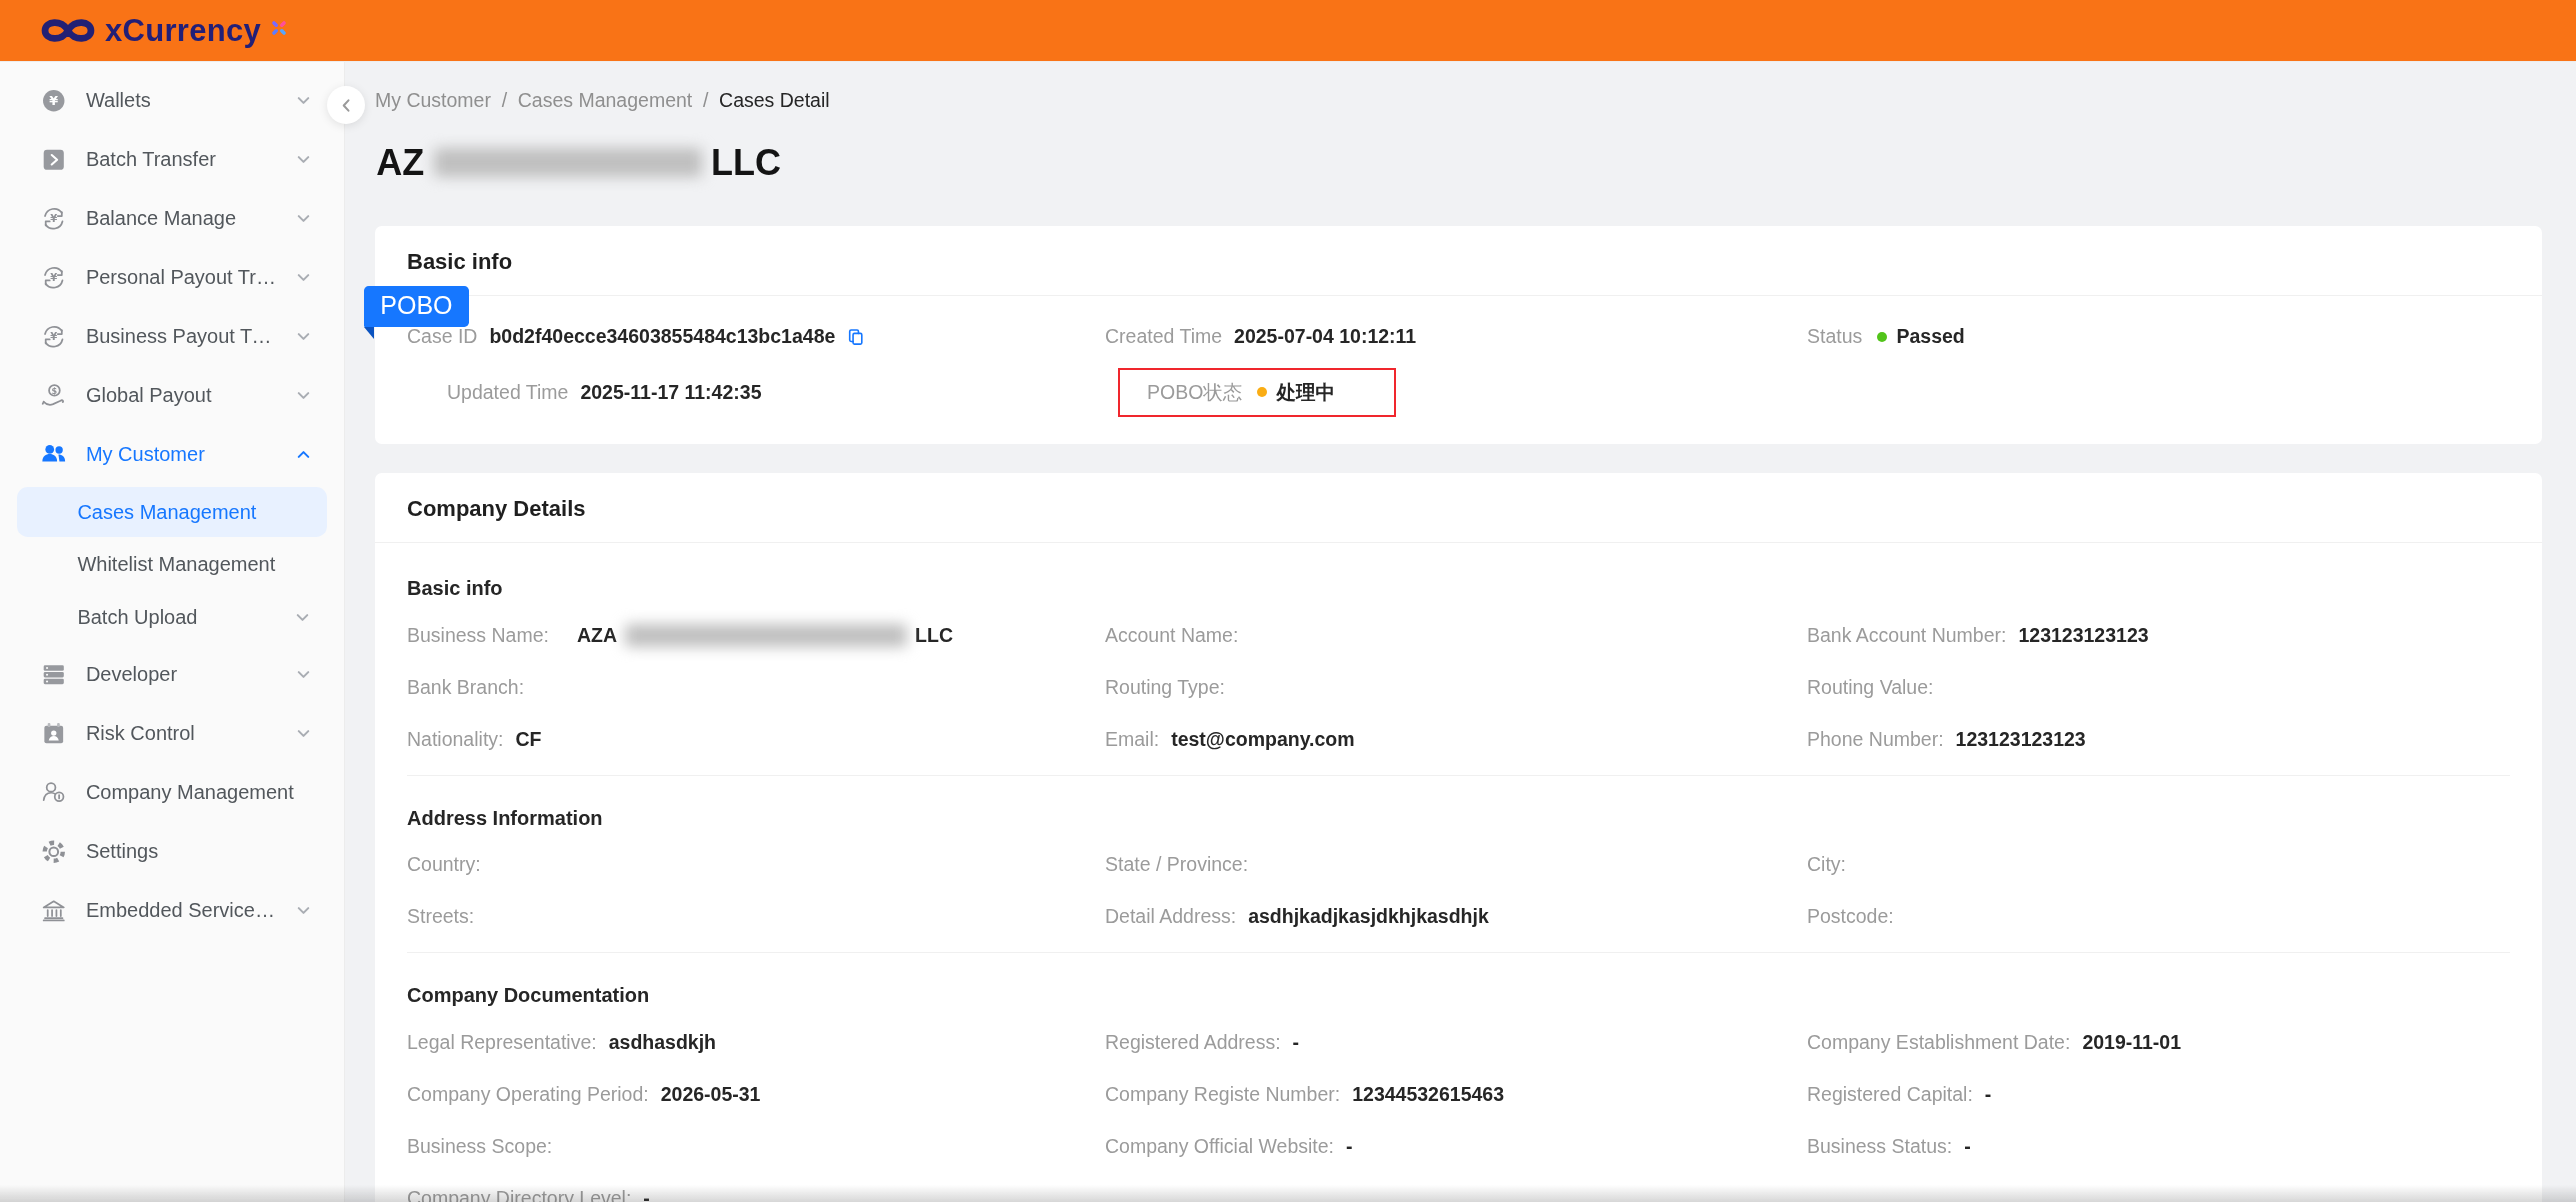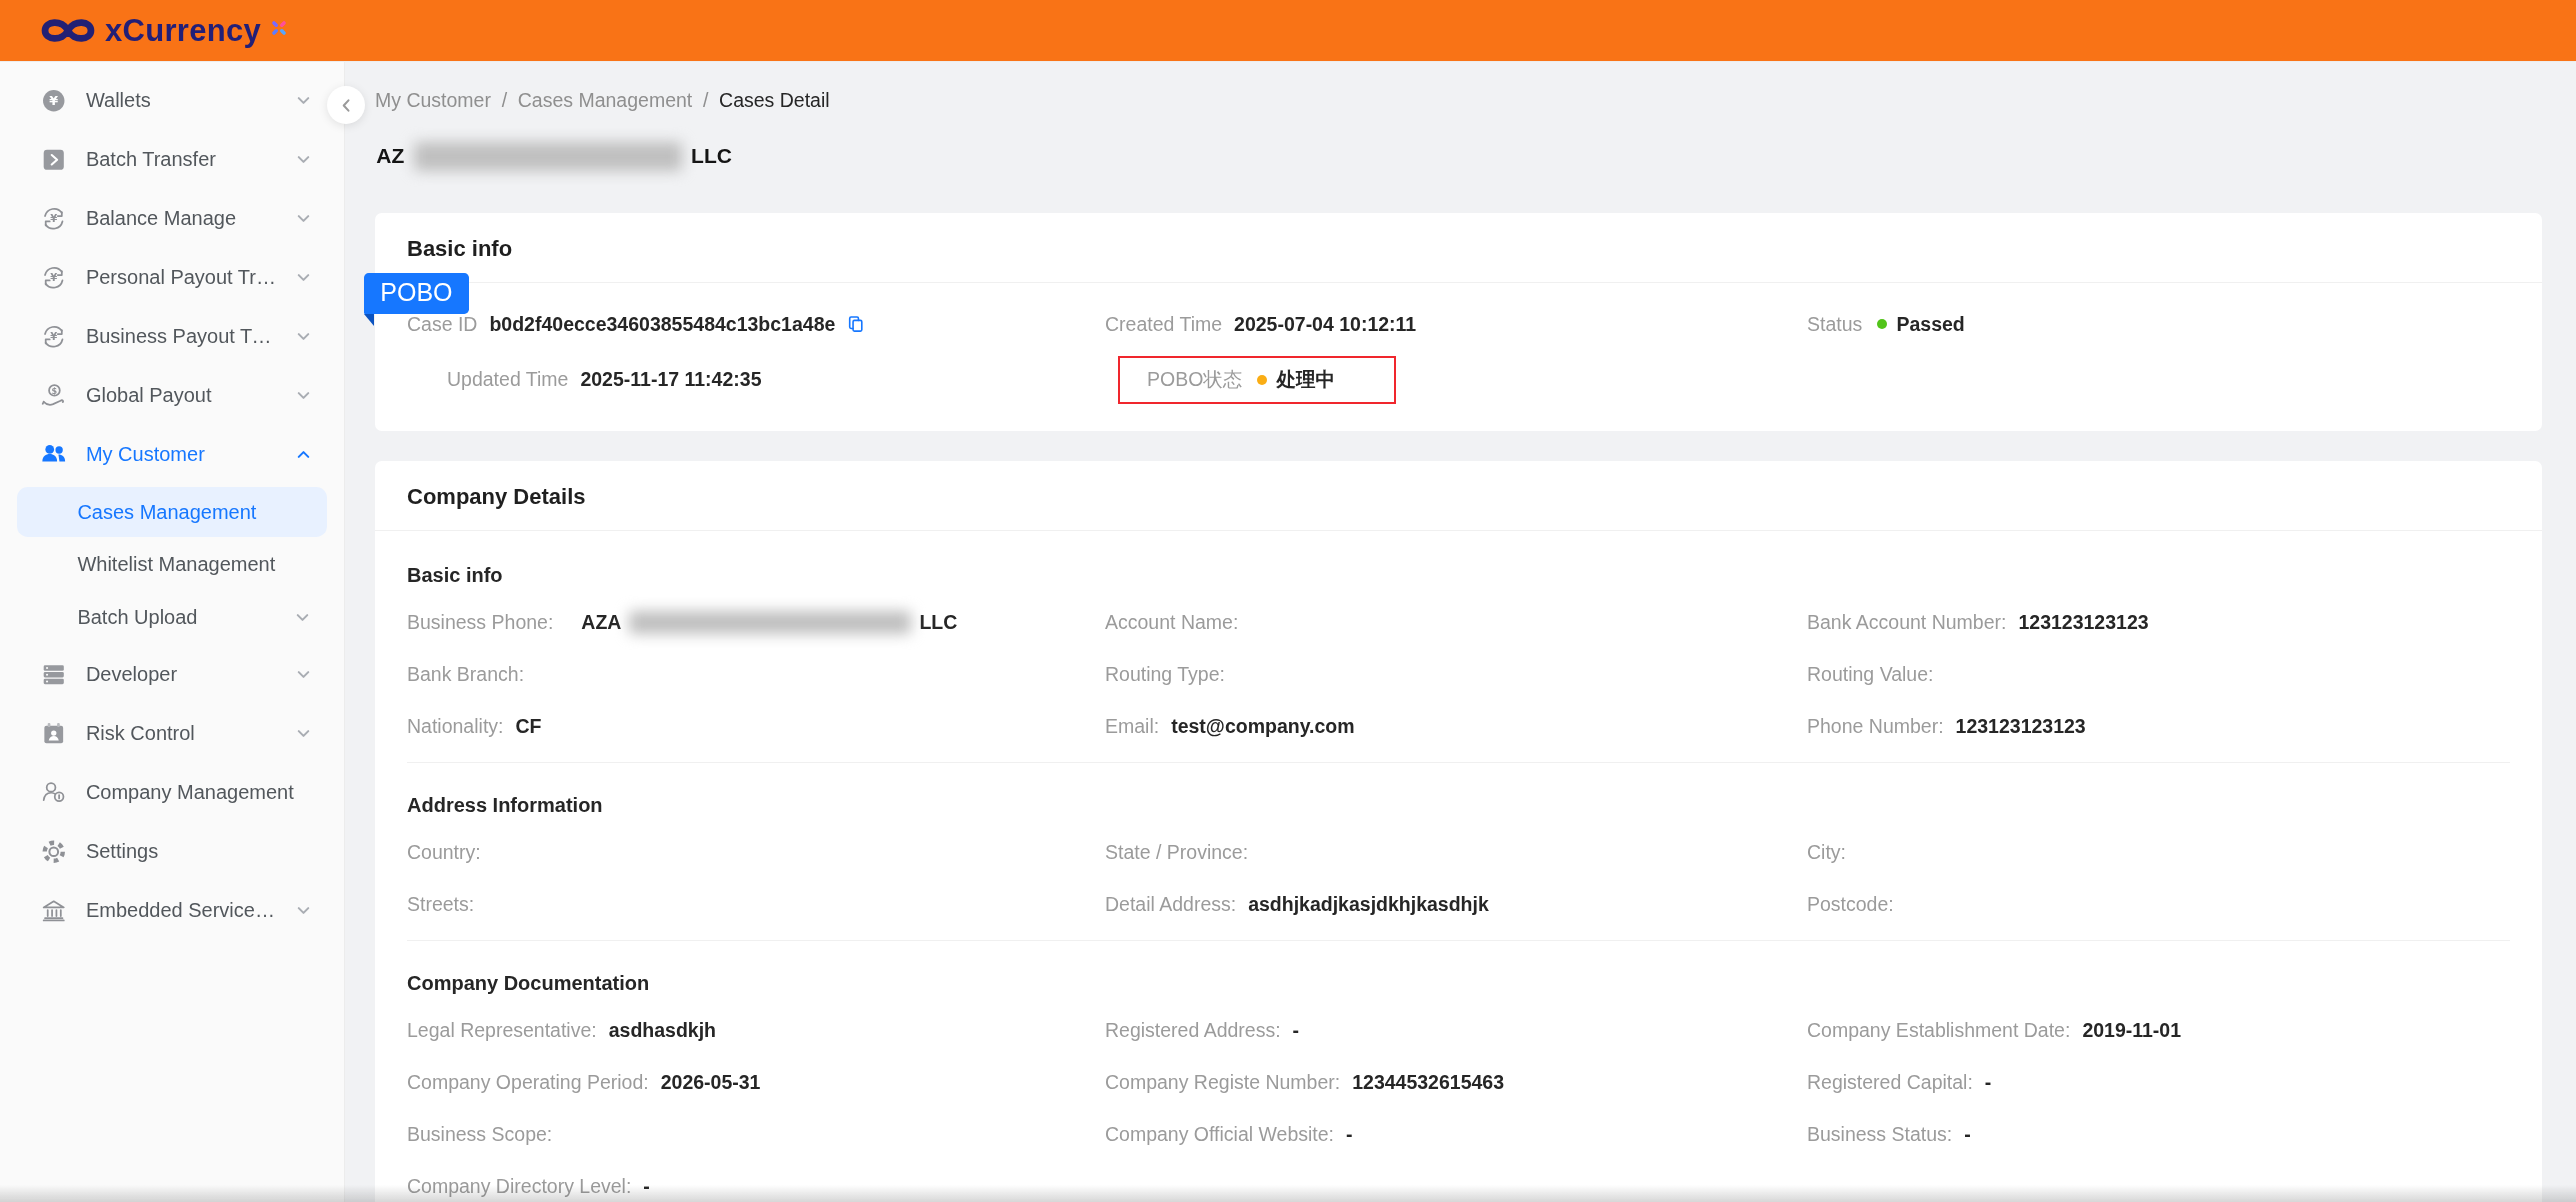--- a/index.html
+++ b/index.html
@@ -65,21 +65,21 @@
   
   .main{ flex:1; padding:27px 34px 0 30px; position:relative; overflow:hidden; }
   .collapse-btn{
     position:absolute; left:327px; top:24px; width:38px; height:38px; border-radius:50%;
     background:#fff; box-shadow:0 2px 9.4px rgba(0,0,0,.10); z-index:25;
     display:flex; align-items:center; justify-content:center; color:#9a9a9a; cursor:pointer;
   }
   .breadcrumb{ font-size:19.5px; color:#8f8f8f; display:flex; gap:10.7px; align-items:center; }
   .breadcrumb .crumb{ cursor:pointer; }
   .breadcrumb .crumb.current{ color:#262626; cursor:default; }
-  .page-title{ margin:29.5px 0 0 1.3px; font-size:21px; font-weight:700; color:#141414; display:flex; align-items:center; }
+  .page-title{ margin:29.5px 0 0 1.3px; font-size:36px; font-weight:700; color:#141414; display:flex; align-items:center; }
   .blur-chip{ display:inline-block; background:#bfbfbf; filter:blur(6.7px); border-radius:4px; vertical-align:middle; }
   .title-blur{ width:268px; height:29.5px; margin:0 9.4px; }
   .value-blur{ width:282px; height:23px; margin:0 8px; }
 
   
   .card{ background:#fff; border-radius:6.7px; margin-top:42px; position:relative; }
   .card-head{ padding:23px 32px 20px; font-size:22px; font-weight:600; color:#1f1f1f; border-bottom:0.7px solid #f0f0f0; }
   .pobo-tag{
     position:absolute; left:-10.7px; top:60px; z-index:5;
     background:#1677ff; color:#fff; font-size:25px; line-height:1;
@@ -425,21 +425,21 @@
       </div>
     </section>
 
     <section class="card" style="margin-top:29.5px; border-radius:6.7px 6.7px 0 0; min-height:738px;">
       <div class="card-head">Company Details</div>
       <div class="company-body" id="company-sections">
           <div class="section divided">
             <div class="section-title">Basic info</div>
             <div class="company-row">
               <div class="cell">
-                <span class="f-label">Business Phone:</span>
+                <span class="f-label">Business Name:</span>
                 <span class="f-value" style="display: inline-flex; align-items: center; margin-left: 28px;">
                   <span>AZA</span>
                   <span class="blur-chip value-blur"></span>
                   <span>LLC</span>
                 </span>
               </div>
               <div class="cell">
                 <span class="f-label">Account Name:</span>
                 <span class="f-value"></span>
               </div>

